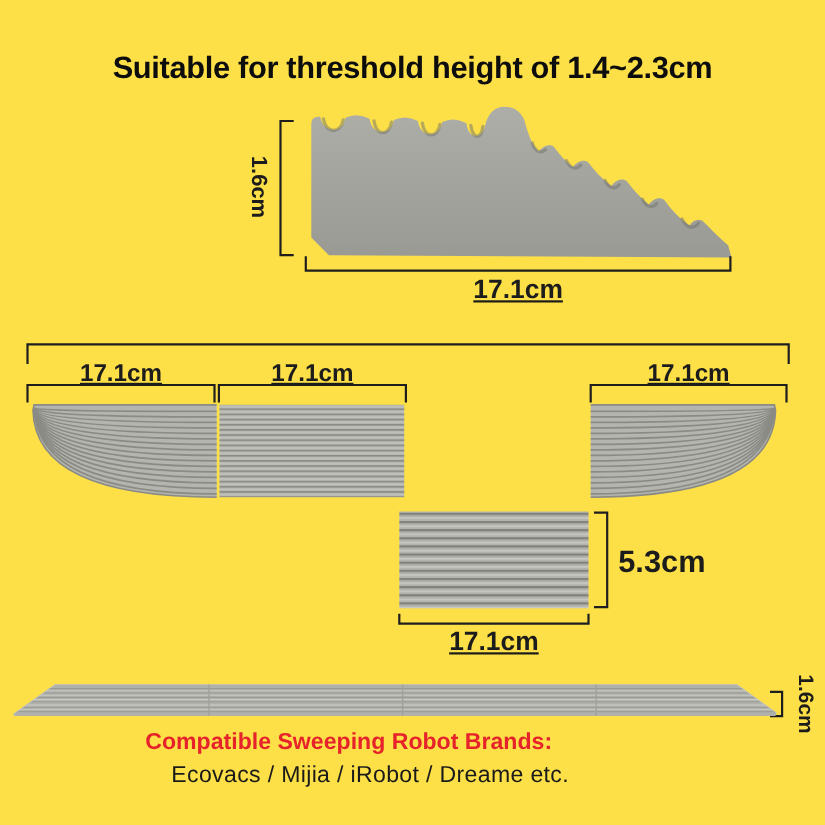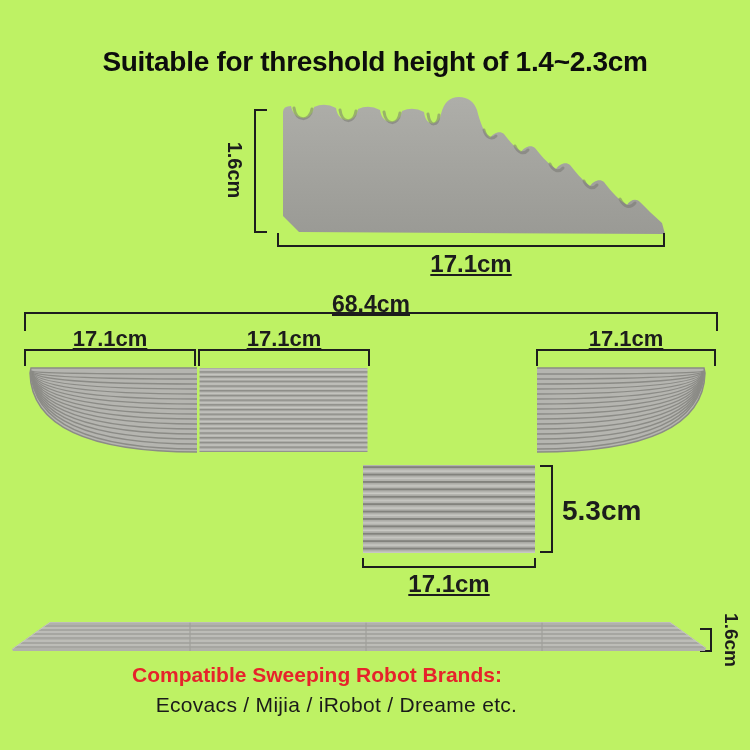--- a/index.html
+++ b/index.html
@@ -1,17 +1,17 @@
 <!DOCTYPE html>
 <html><head>
 <meta charset="utf-8">
 <style>
   html,body{margin:0;padding:0;background:#ffffff;}
   .canvas{
-    position:relative;width:750px;height:750px;background:#bef264;overflow:hidden;
+    position:relative;width:750px;height:750px;background:#fde047;overflow:hidden;
     font-family:"Liberation Sans","DejaVu Sans",sans-serif;color:#111;
   }
   .abs{position:absolute;}
   .title{
     top:46px;left:0;width:750px;text-align:center;
     font-size:28px;font-weight:700;letter-spacing:-0.3px;color:#0d0d0d;
   }
   .dim{font-weight:700;color:#1c1c1c;white-space:nowrap;}
   .dim.center{text-align:center;text-decoration:underline;}
   .ramp-h{top:158px;left:203px;width:62px;height:24px;text-align:center;
@@ -179,21 +179,20 @@
         <path d="M 12,649 L 50,622 L 670,622 L 706,648" fill="none" stroke="#c9c9c4" stroke-width="1.2"></path>
       </g>
     </g>
   </svg>
 
   <div class="abs title">Suitable for threshold height of 1.4~2.3cm</div>
 
   <div class="abs dim ramp-h">1.6cm</div>
   <div class="abs dim center ramp-w">17.1cm</div>
 
-  <div class="abs dim center total-w">68.4cm</div>
   <div class="abs dim center seg seg1">17.1cm</div>
   <div class="abs dim center seg seg2">17.1cm</div>
   <div class="abs dim center seg seg3">17.1cm</div>
 
   <div class="abs dim mid-h">5.3cm</div>
   <div class="abs dim center mid-w">17.1cm</div>
 
   <div class="abs dim strip-t">1.6cm</div>
 
   <div class="abs brands-heading">Compatible Sweeping Robot Brands:</div>

